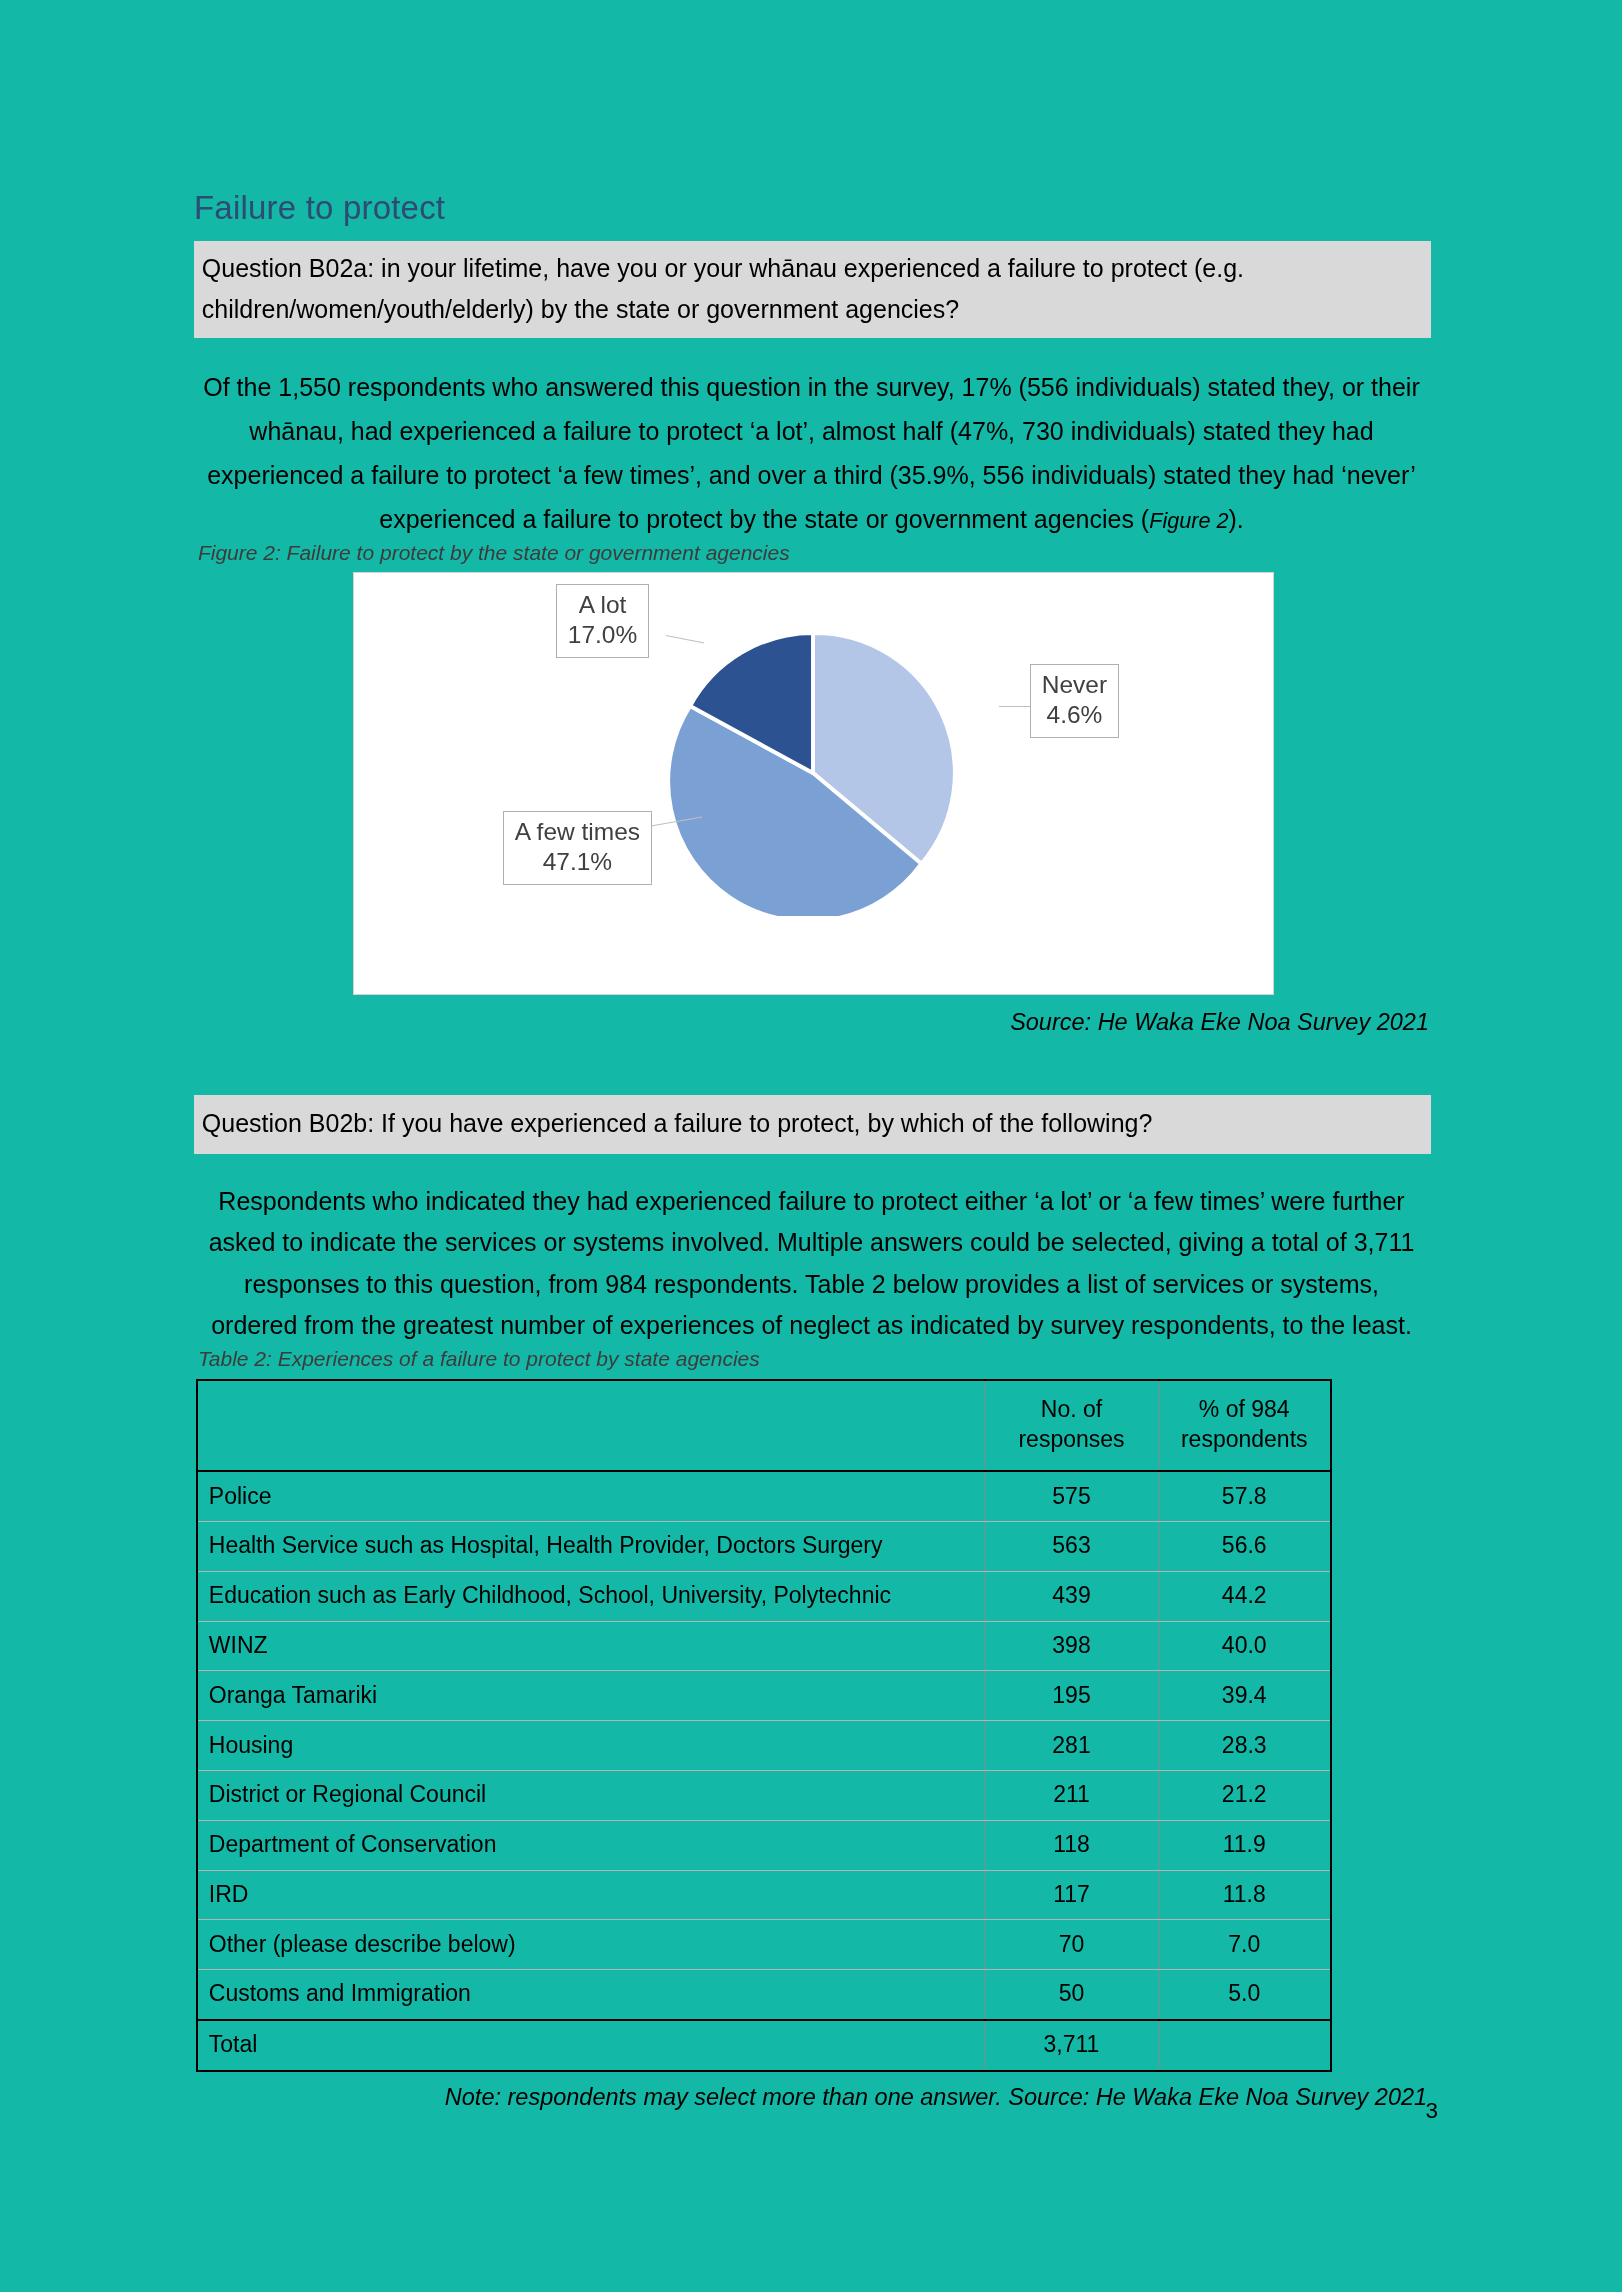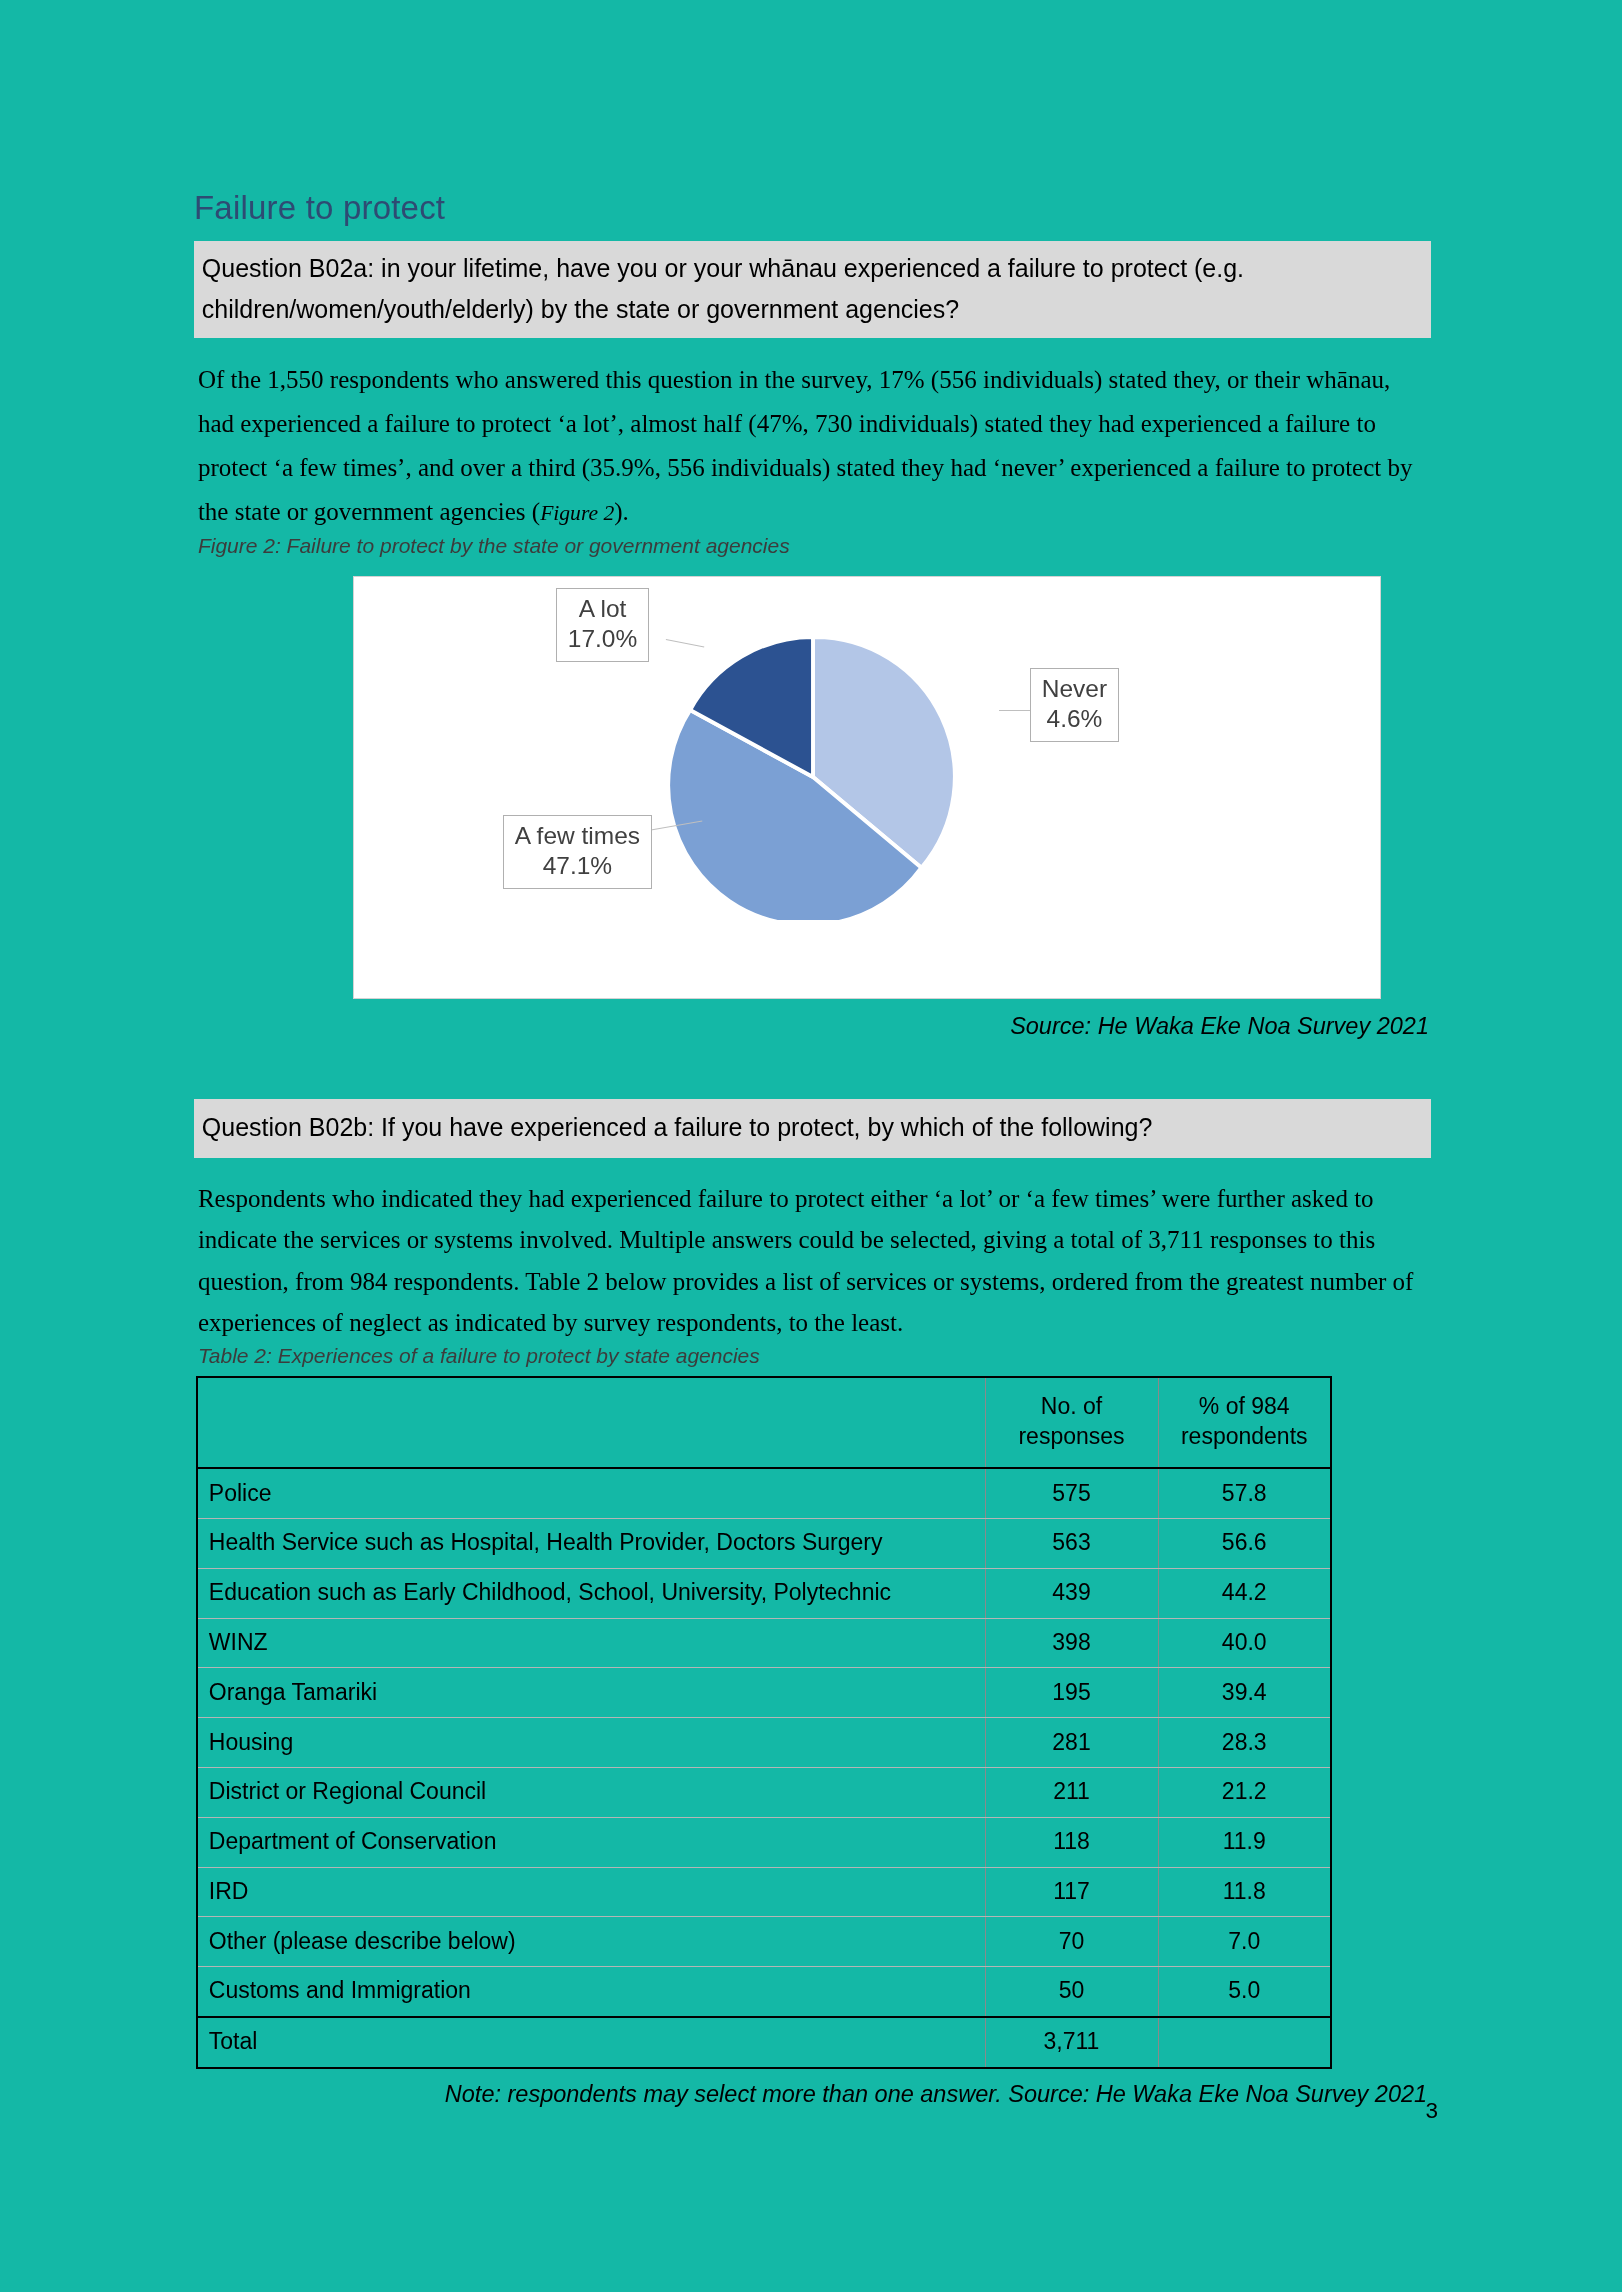--- a/index.html
+++ b/index.html
@@ -47,46 +47,45 @@
   }
   .question-banner.single {
     padding-top: 8.8px;
     padding-bottom: 9.8px;
   }
 
   
   .body-para {
     font-size: 25px;
     line-height: 1.76;
-    margin: 20px 0 0 0;
+    margin: 27px 0 0 0;
     padding: 0 5.9px 0 3.9px;
-    text-align: left;
-    font-family: Liberation Serif, serif;
+    text-align: center;
   }
   .body-para.tight { line-height: 1.66; }
   .figref {
     font-style: italic;
     font-size: 21.6px;
   }
 
   
   .caption {
     font-style: italic;
     font-size: 21px;
     color: #3c3c3c;
     margin: 0;
     padding-left: 3.9px;
   }
 
   
   .chart-frame {
     position: relative;
-    margin-top: 18px;
+    margin-top: 7px;
     margin-left: 159px;
-    width: 1028px;
+    width: 921px;
     height: 423px;
     border: 1px solid #d3d3d3;
     background: #ffffff;
     box-sizing: border-box;
   }
   .pie-wrap {
     position: absolute;
     left: 316px;
     top: 57px;
     width: 286px;

